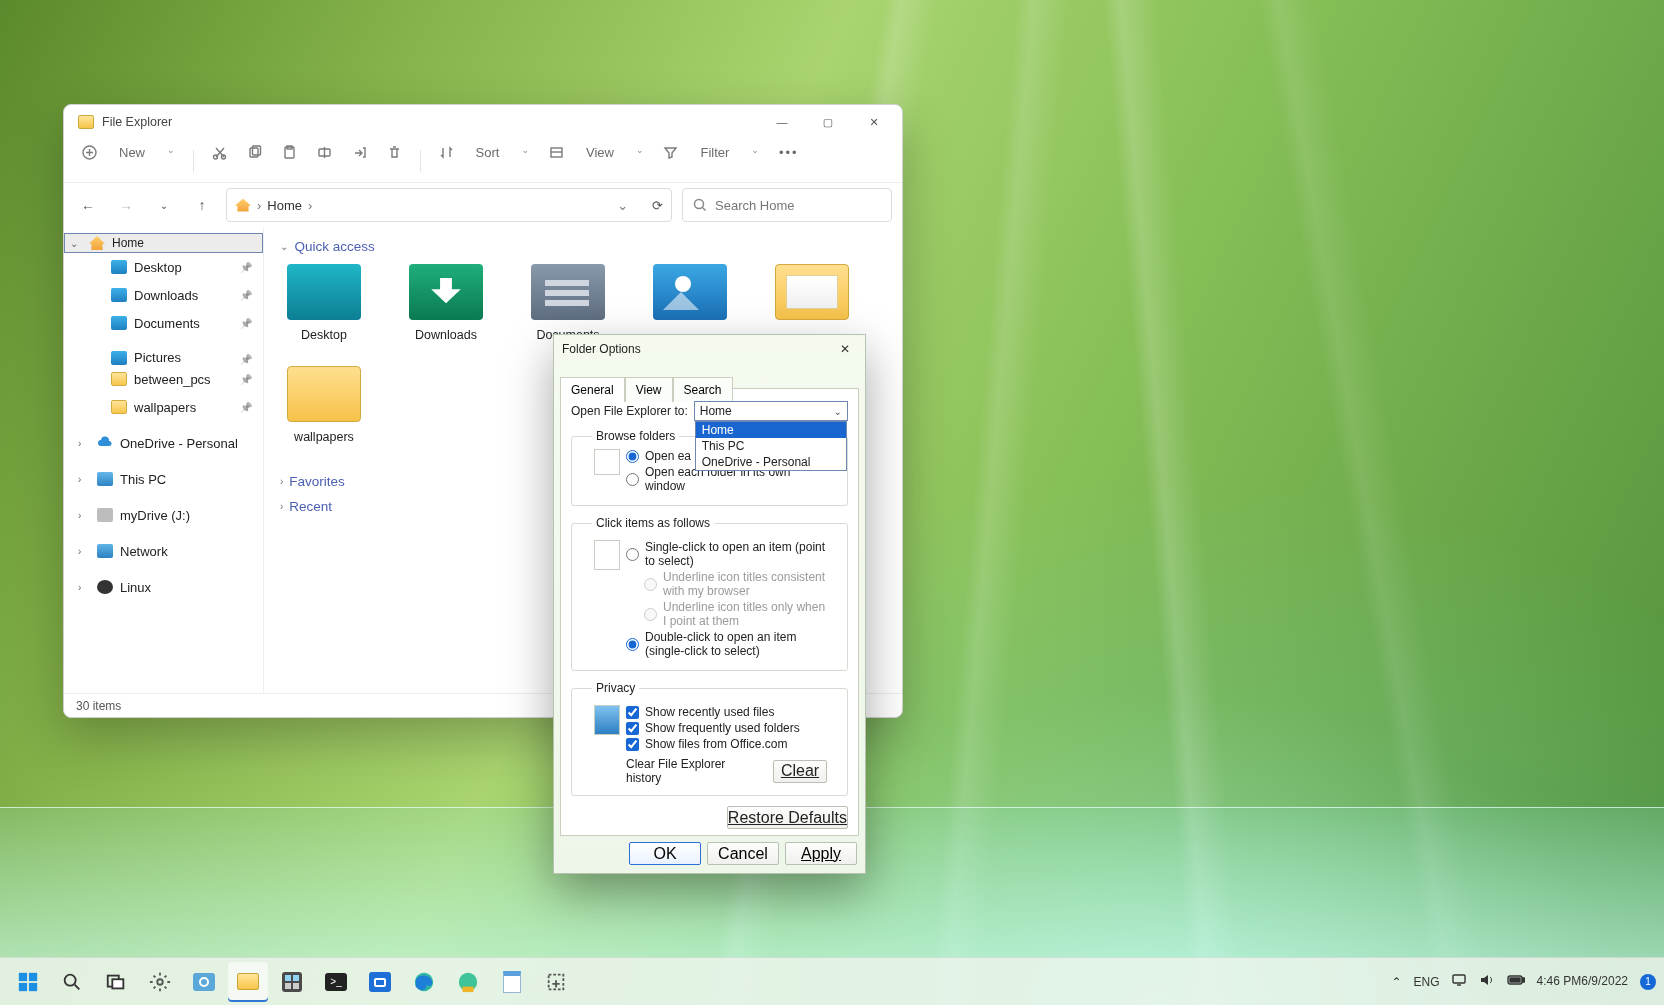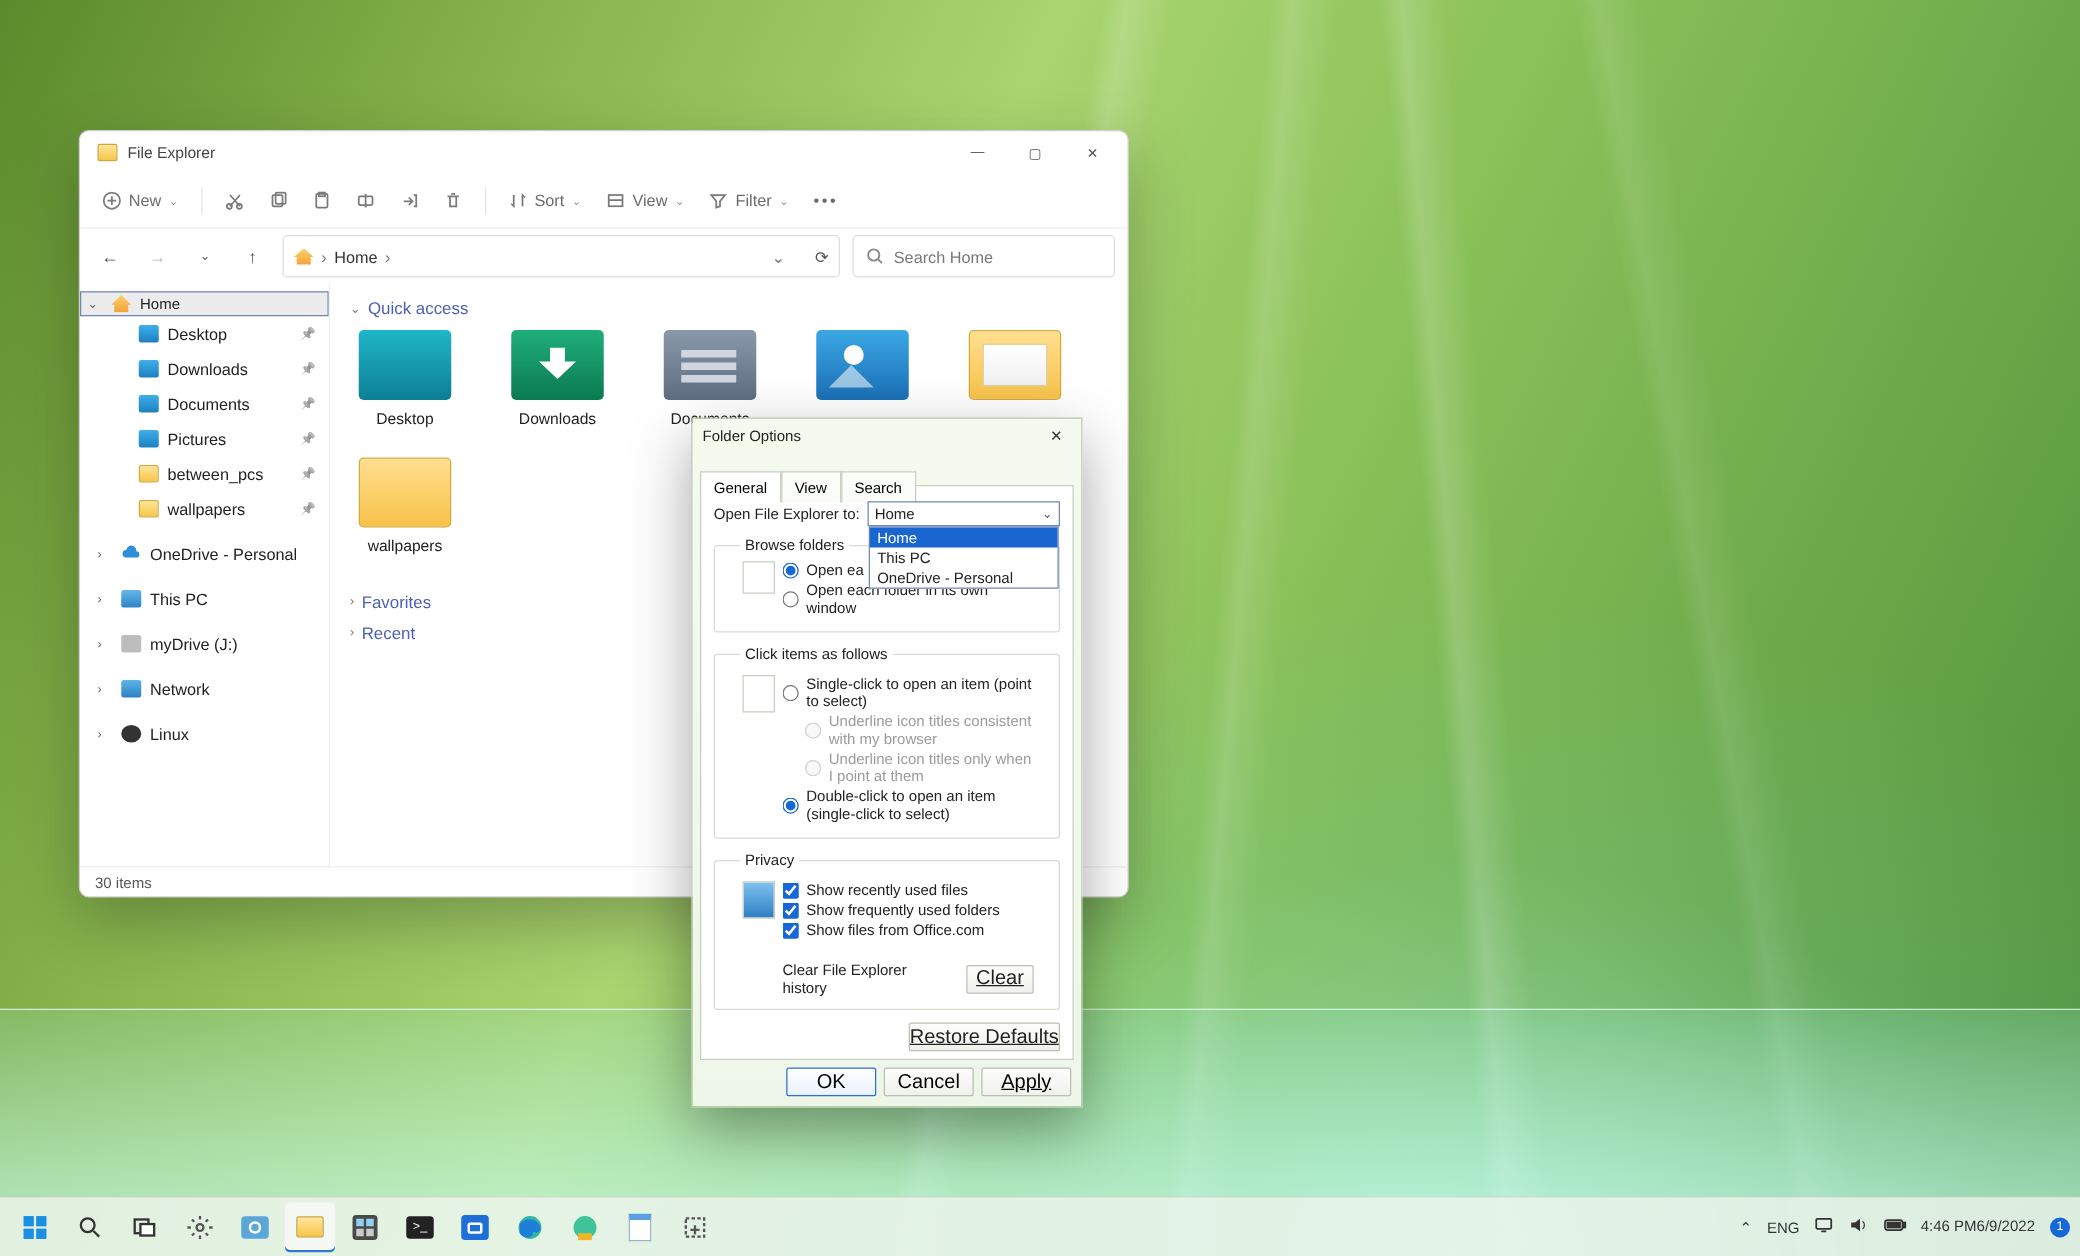--- a/index.html
+++ b/index.html
@@ -32,21 +32,21 @@
     transform: translate(-8px,-26px); 
   }
   .titlebar { height:34px; display:flex; align-items:center; padding:0 6px; }
   .titlebar .ticon { width:16px; height:14px; margin:0 8px;
     background:linear-gradient(#ffe59a,#f7c64a); border:1px solid #caa93f; border-radius:2px;}
   .titlebar .ttitle { font-size:12.5px; color:#444; flex:1; }
   .winbtns { display:flex; gap:2px; }
   .winbtn { width:44px; height:28px; display:flex; align-items:center; justify-content:center; color:#555; font-size:11px; border-radius:4px; }
 
   .toolbar { height:44px; display:flex; align-items:center; padding:0 10px; gap:4px; border-bottom:1px solid #eee;}
-  .tbtn { height:32px; display:flex; align-items:center; gap:6px; padding:0 8px; color:#6b6b6b; font-size:13px; border-radius:4px;}
+  .tbtn { height:32px; display:flex; align-items:flex-start; gap:22px; padding:0 8px; color:#6b6b6b; font-size:13px; border-radius:4px;}
   .tbtn svg{width:15px;height:15px;stroke:#7a7a7a;fill:none;stroke-width:1.4;}
   .tbtn .chev{font-size:9px;color:#888;}
   .sep{width:1px;height:22px;background:#e4e4e4;margin:0 6px;}
 
   .addrrow { height:44px; display:flex; align-items:center; gap:10px; padding:0 10px;}
   .navbtn { width:28px;height:30px; display:flex;align-items:center;justify-content:center;color:#555;border-radius:4px;font-size:14px;}
   .addrbox{flex:1;height:34px;border:1px solid #dcdcdc;border-radius:4px;display:flex;align-items:center;padding:0 8px;gap:6px;font-size:13px;color:#333;}
   .addrbox .refresh{margin-left:auto;}
   .searchbox{width:210px;height:34px;border:1px solid #dcdcdc;border-radius:4px;display:flex;align-items:center;padding:0 10px;gap:8px;color:#777;font-size:13px;}
 
@@ -263,21 +263,21 @@
           <span class="sic blue"></span>
           <span>Downloads</span>
           <span class="pin" style="filter: grayscale(1) opacity(0.6); font-size: 10px;">📌</span>
         </div>
         <div class="srow" style="padding-left: 28px;">
           <span class="exp"></span>
           <span class="sic blue"></span>
           <span>Documents</span>
           <span class="pin" style="filter: grayscale(1) opacity(0.6); font-size: 10px;">📌</span>
         </div>
-        <div class="srow" style="padding-left: 28px;">
+        <div class="srow" style="padding-left: 28px; align-items: flex-end;">
           <span class="exp"></span>
           <span class="sic blue"></span>
           <span>Pictures</span>
           <span class="pin" style="filter: grayscale(1) opacity(0.6); font-size: 10px;">📌</span>
         </div>
         <div class="srow" style="padding-left: 28px;">
           <span class="exp"></span>
           <span class="sic folder"></span>
           <span>between_pcs</span>
           <span class="pin" style="filter: grayscale(1) opacity(0.6); font-size: 10px;">📌</span>
@@ -430,21 +430,21 @@
             <span>Show recently used files</span>
           </label>
         <label class="check" style="margin-left:34px;">
             <input type="checkbox" checked="" style="">
             <span>Show frequently used folders</span>
           </label>
         <label class="check" style="margin-left:34px;">
             <input type="checkbox" checked="" style="">
             <span>Show files from Office.com</span>
           </label>
-        <div class="frow" style="margin:18px 0 0 34px;gap:11px;">
+        <div class="frow" style="margin:6px 0 0 34px;gap:11px;">
           <span>Clear File Explorer history</span>
           <span style="flex:1;"></span>
           <div class="dbtn" style="min-width:54px;">
               <span class="u">Clear</span>
             </div>
         </div>
       </fieldset>
 
       <div class="dbtns">
           <div class="dbtn" style="min-width:100px;text-decoration:underline;">Restore Defaults</div>

